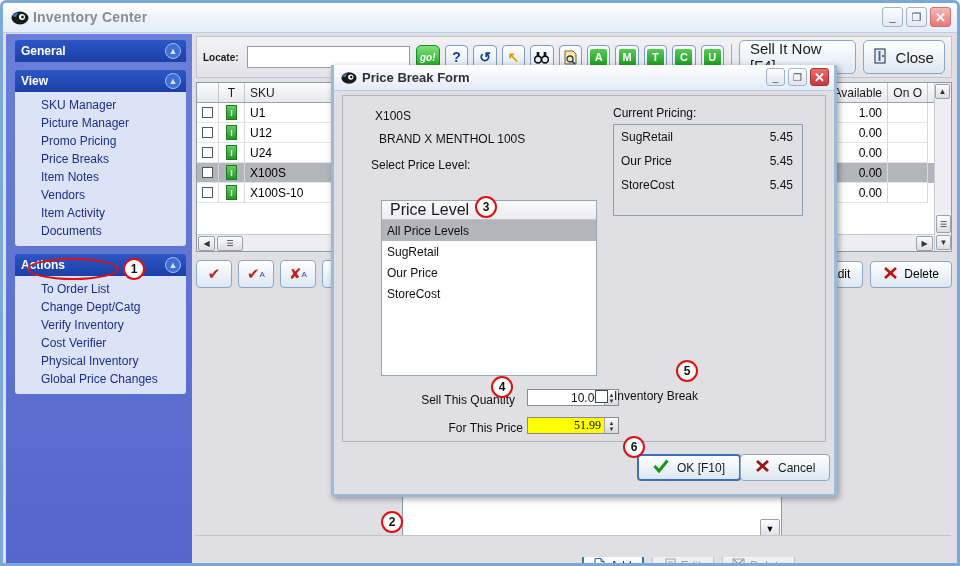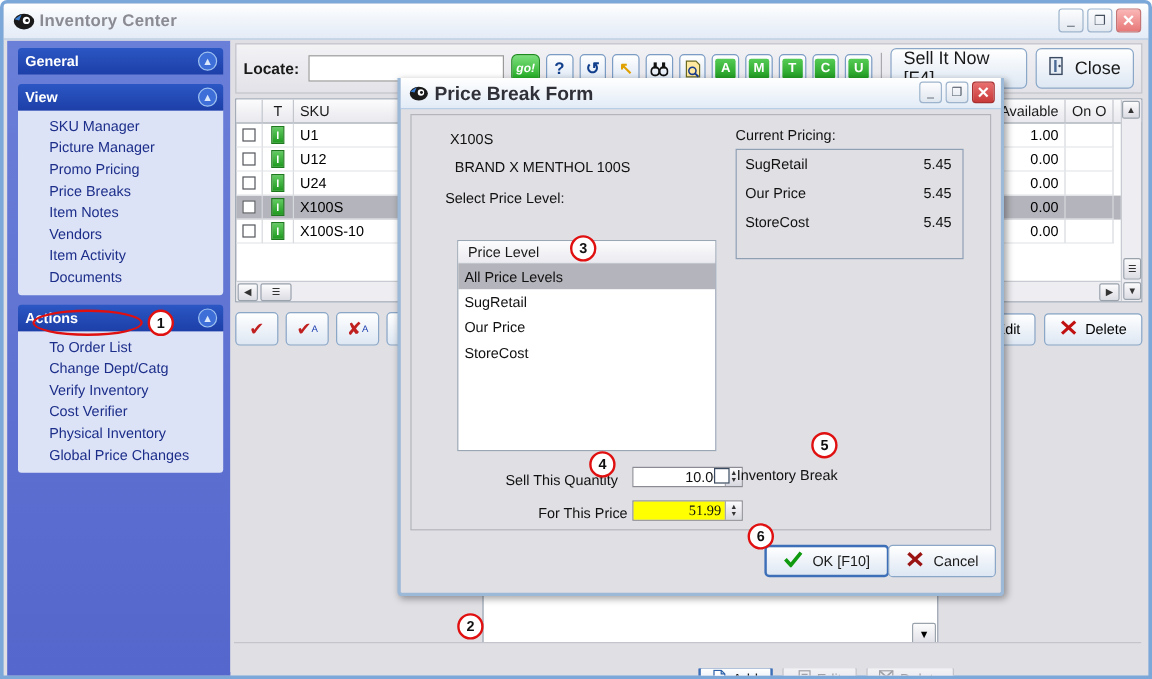--- a/index.html
+++ b/index.html
@@ -81,21 +81,21 @@
   #main {
     position:absolute; left:189px; top:31px; right:3px; bottom:3px;
     background:#dfdfe4;
   }
   #locate-bar {
     position:absolute; left:4px; top:2px; right:2px; height:42px;
     background:linear-gradient(to bottom,#f3f3f6,#e2e2e8);
     border:1px solid #c4c4cc;
     display:flex; align-items:center; padding:0 6px;
   }
-  #locate-bar .lbl { font-weight:bold; font-size:13px; color:#1a1a1a; margin-right:8px; }
+  #locate-bar .lbl { font-weight:bold; font-size:10px; color:#1a1a1a; margin-right:8px; }
   #locate-input {
     width:170px; height:22px; border:1px solid #9a9a9a;
     background:#ffffff; font-family:"Liberation Sans",sans-serif; font-size:12px;
     padding:0 3px;
   }
   .go-btn {
     margin-left:6px; width:26px; height:24px; border-radius:5px;
     background:linear-gradient(to bottom,#7de07d,#17a617);
     border:1px solid #1c8a1c; color:#ffffff;
     font-size:10px; font-weight:bold; font-style:italic;
@@ -215,21 +215,21 @@
     box-shadow:2px 2px 6px rgba(0,0,0,.35);
   }
   #dlg-title {
     height:26px;
     background:linear-gradient(to bottom,#ffffff 0%,#f2f6fb 45%,#e2ebf6 100%);
     border-bottom:1px solid #b8cee6; position:relative;
   }
   #dlg-title .dt-icon { position:absolute; left:7px; top:5px; width:16px; height:16px; }
   #dlg-title .dt-text {
     position:absolute; left:28px; top:5px;
-    font-size:16px; font-weight:bold; color:#303038;
+    font-size:13px; font-weight:bold; color:#303038;
   }
   .dwbtns { position:absolute; right:5px; top:3px; display:flex; gap:3px; }
   .dwbtn {
     width:19px; height:18px; border:1px solid #9db4cc; border-radius:3px;
     background:linear-gradient(to bottom,#fdfdfe,#dfe6ef);
     display:flex; align-items:center; justify-content:center;
     font-size:10px; color:#46505e; cursor:pointer;
   }
   .dwbtn.close {
     background:linear-gradient(to bottom,#e96f6f,#c93a3a);
@@ -240,21 +240,21 @@
     border:1px solid #b4b4bc; background:#dfdfe4;
   }
   .dlabel { font-size:12px; color:#111; }
   #lv-box {
     position:absolute; left:38px; top:104px; width:216px; height:176px;
     background:#ffffff; border:1px solid #9aa6b4;
   }
   #lv-head {
     height:19px; background:linear-gradient(to bottom,#fcfcfd,#eaeaf0);
     border-bottom:1px solid #c2c6cc; display:flex; align-items:center;
-    padding-left:8px; font-size:12px; color:#1a1a1a;
+    padding-left:8px; font-size:16px; color:#1a1a1a;
   }
   .lv-item { height:21px; display:flex; align-items:center; padding-left:5px; font-size:12px; color:#111; cursor:pointer; }
   .lv-item.sel { background:#b4b4bc; }
   #cp-box {
     position:absolute; left:270px; top:28px; width:190px; height:92px;
     background:#dfdfe4; border:1px solid #8fa0b4;
   }
   .cp-row { height:24px; display:flex; align-items:center; justify-content:space-between;
             padding:0 9px 0 7px; font-size:12px; color:#111; }
   .spin-wrap { display:flex; align-items:stretch; border:1px solid #8b8b93; height:17px; }

